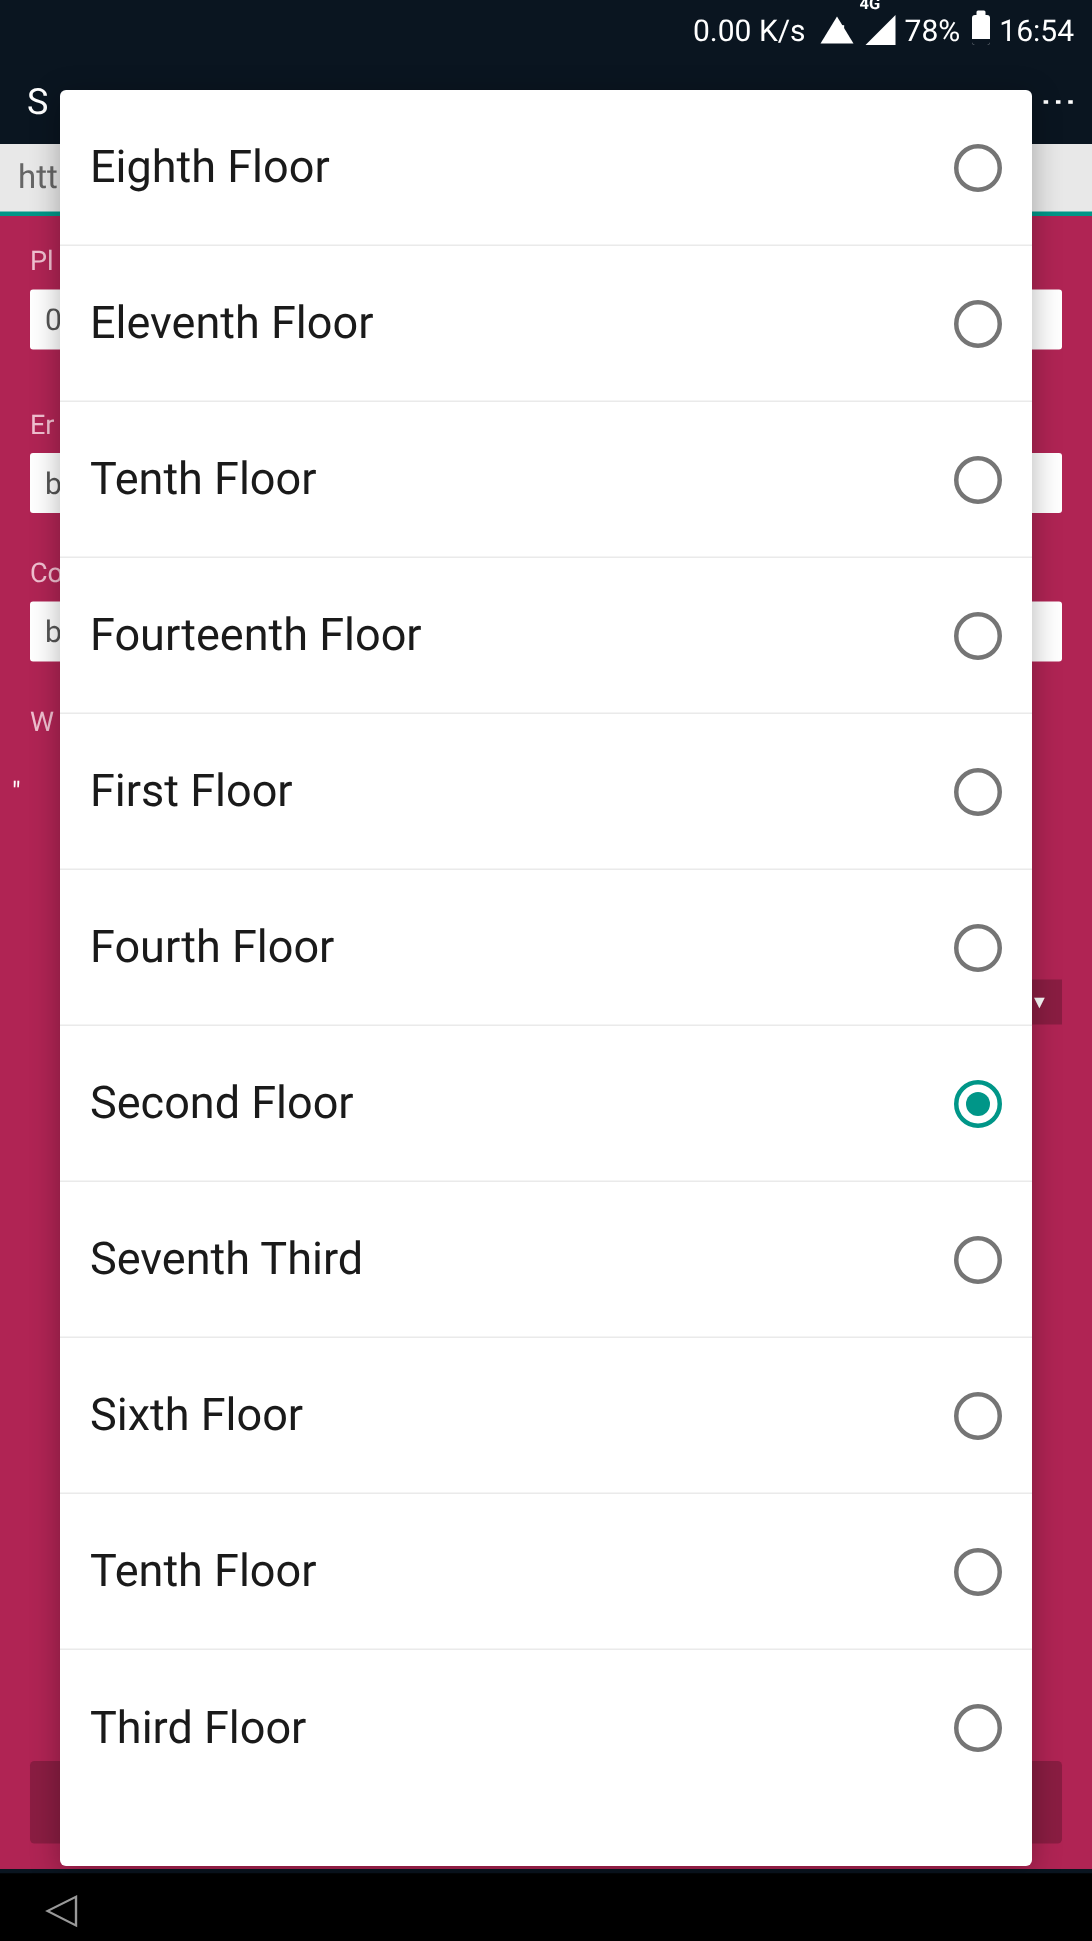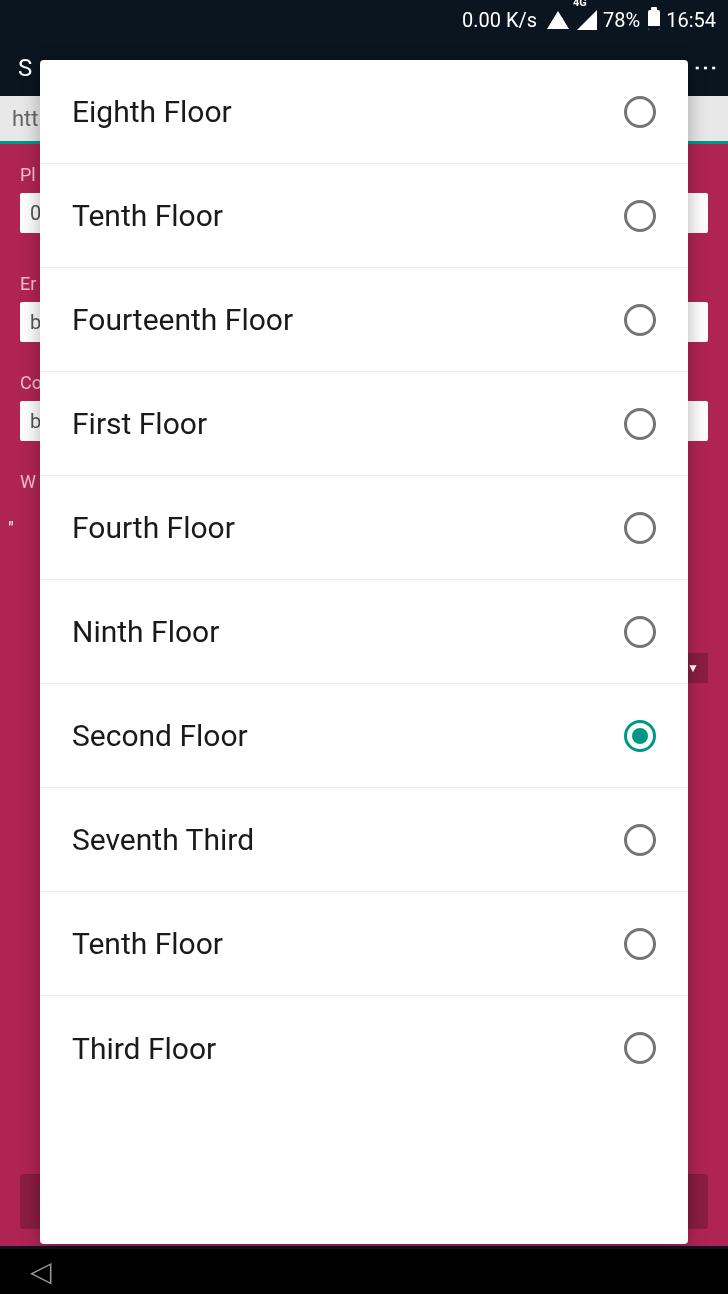--- a/index.html
+++ b/index.html
@@ -228,21 +228,21 @@
       background: #fff;
       border-radius: 4px;
       overflow: hidden;
       box-shadow: 0 4px 20px rgba(0,0,0,0.3);
     }
     
     .option-item {
       display: flex;
       align-items: center;
       justify-content: space-between;
-      padding: 0 32px;
+      padding: 0 20px;
       height: 104px;
       border-bottom: 1px solid #eaeaea;
       cursor: pointer;
     }
     
     .option-item:last-child {
       border-bottom: none;
     }
     
     .option-label {
@@ -322,45 +322,49 @@
 
 <div class="overflow-dots">⋮</div>
 
 <div class="dialog">
   <div id="options-container">
       <div class="option-item">
         <span class="option-label">Eighth Floor</span>
         <span class="radio"></span>
       </div>
       <div class="option-item">
+        <span class="option-label">Eleventh Floor</span>
+        <span class="radio"></span>
+      </div>
+      <div class="option-item">
         <span class="option-label">Tenth Floor</span>
         <span class="radio"></span>
       </div>
       <div class="option-item">
         <span class="option-label">Fourteenth Floor</span>
         <span class="radio"></span>
       </div>
       <div class="option-item">
         <span class="option-label">First Floor</span>
         <span class="radio"></span>
       </div>
       <div class="option-item">
         <span class="option-label">Fourth Floor</span>
-        <span class="radio"></span>
-      </div>
-      <div class="option-item">
-        <span class="option-label">Ninth Floor</span>
         <span class="radio"></span>
       </div>
       <div class="option-item">
         <span class="option-label">Second Floor</span>
         <span class="radio selected"></span>
       </div>
       <div class="option-item">
         <span class="option-label">Seventh Third</span>
+        <span class="radio"></span>
+      </div>
+      <div class="option-item">
+        <span class="option-label">Sixth Floor</span>
         <span class="radio"></span>
       </div>
       <div class="option-item">
         <span class="option-label">Tenth Floor</span>
         <span class="radio"></span>
       </div>
       <div class="option-item">
         <span class="option-label">Third Floor</span>
         <span class="radio"></span>
       </div>

